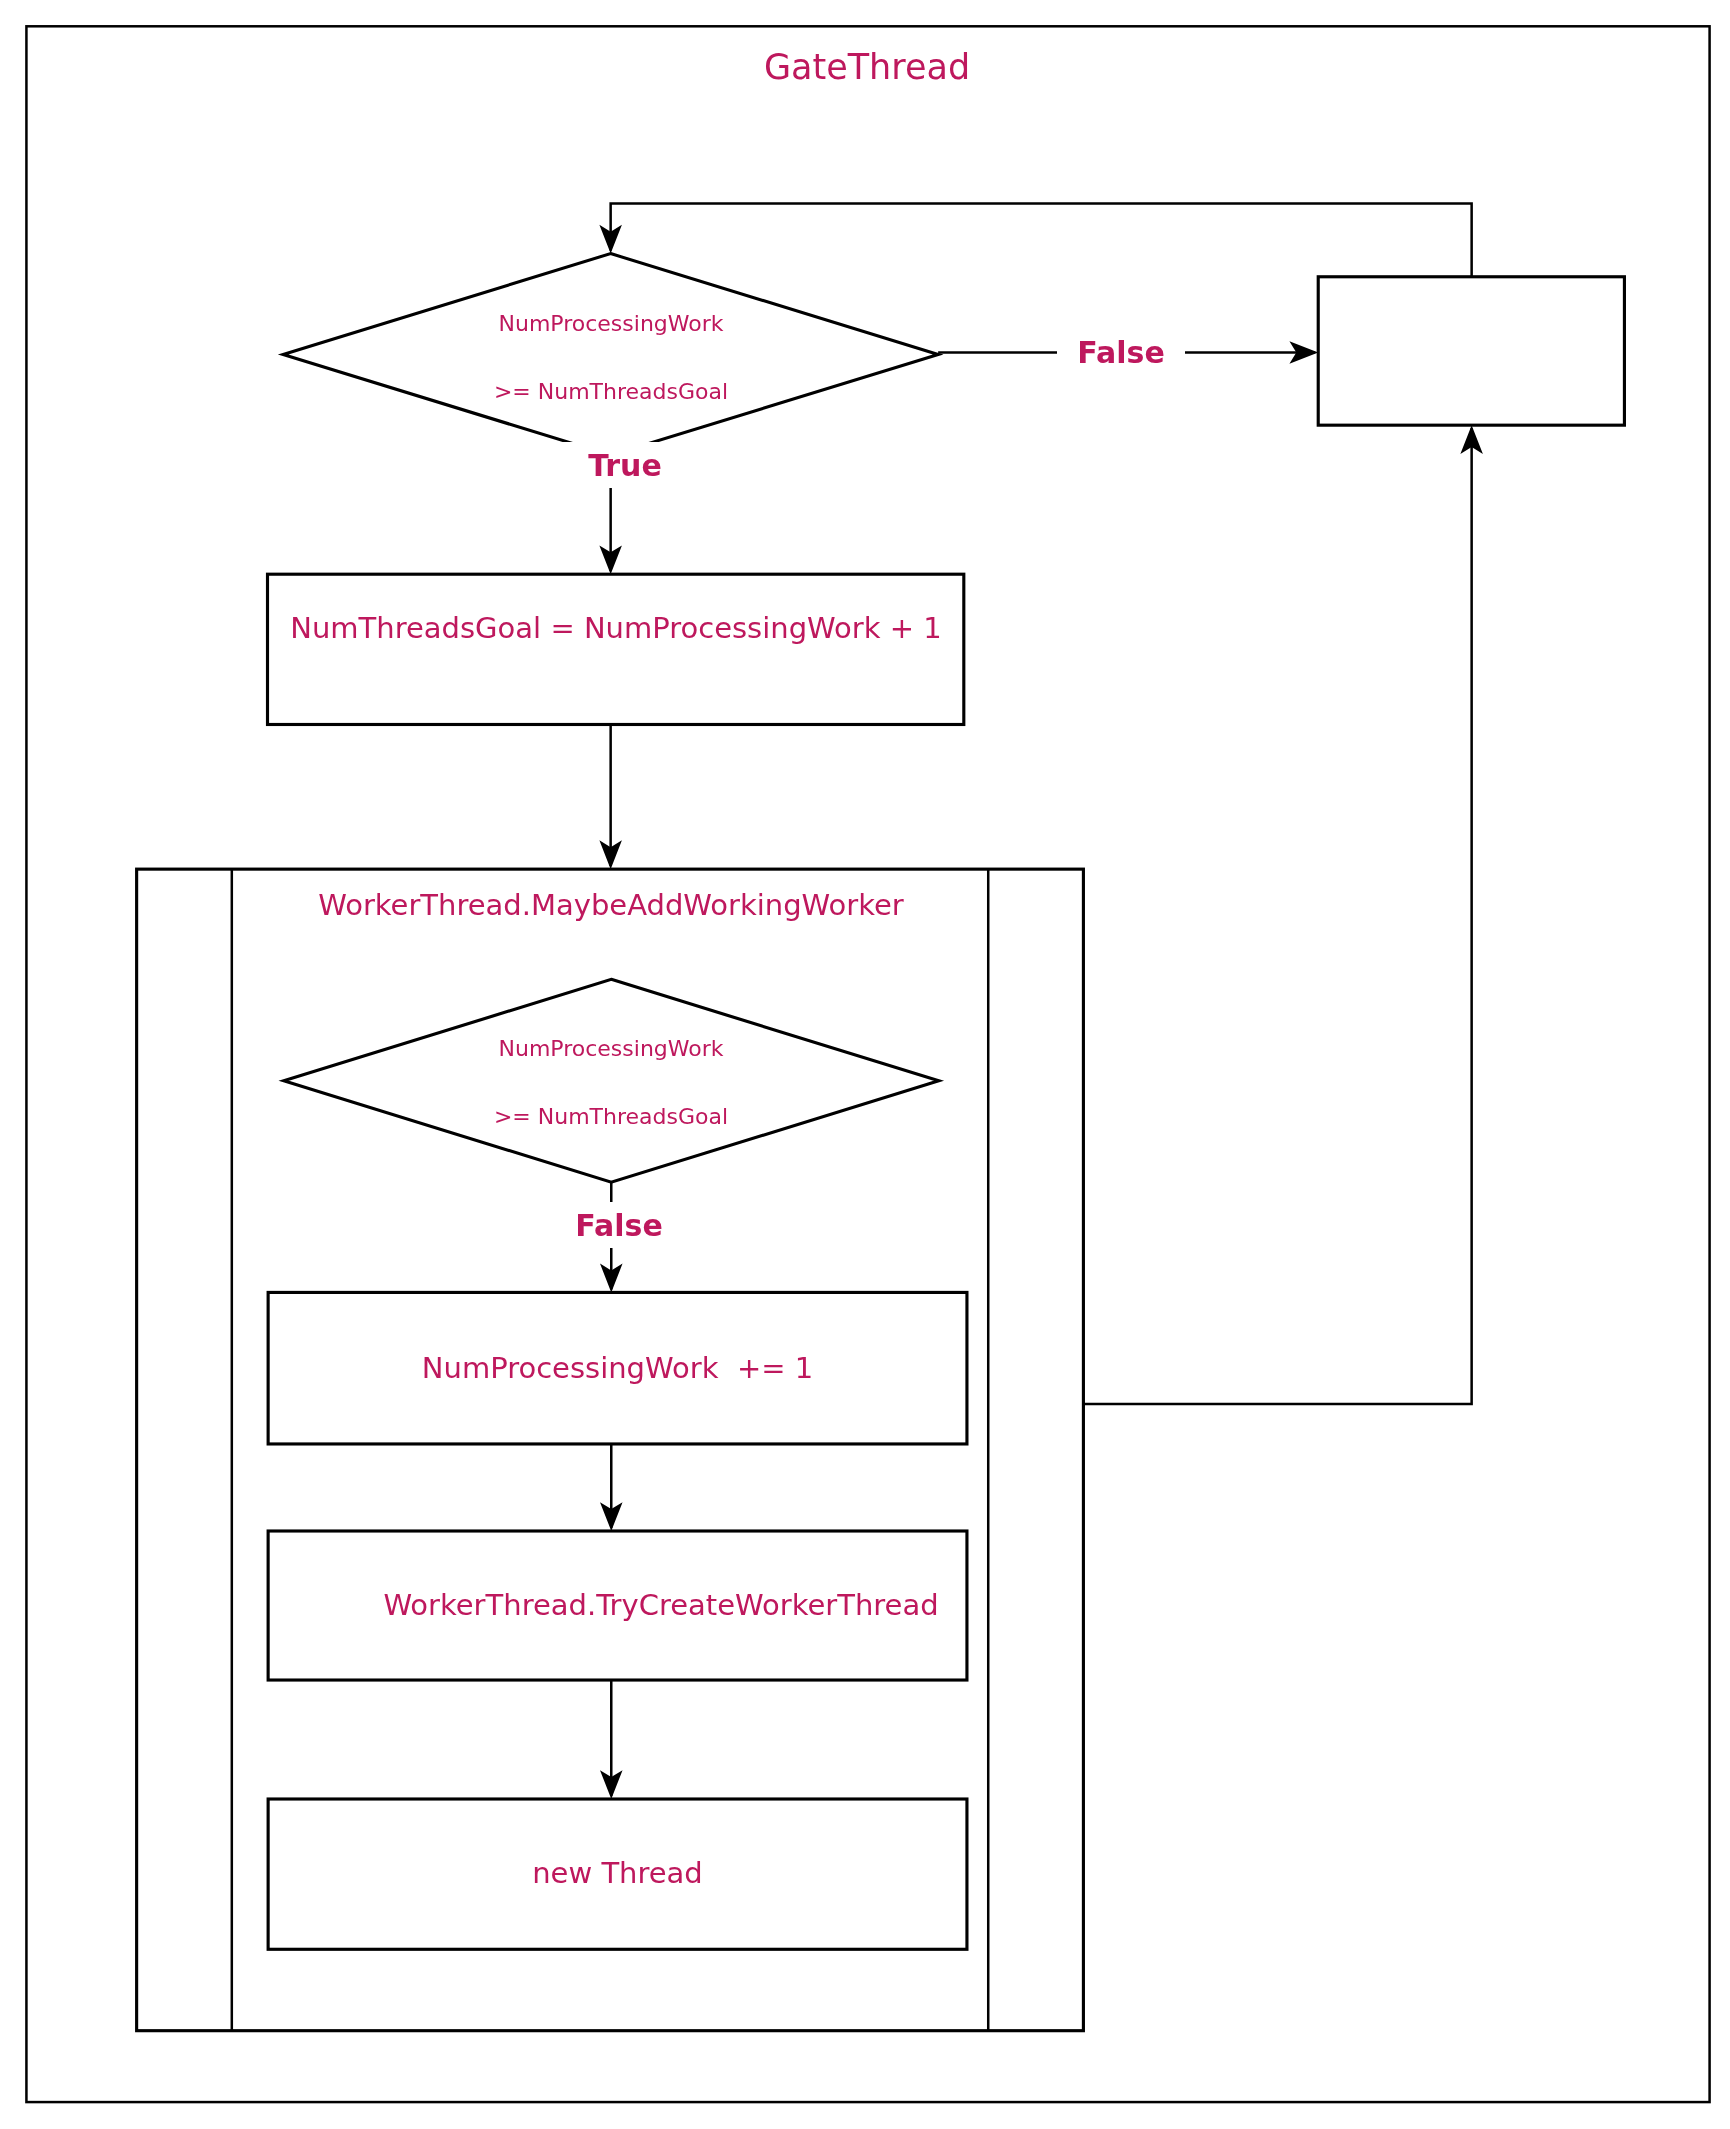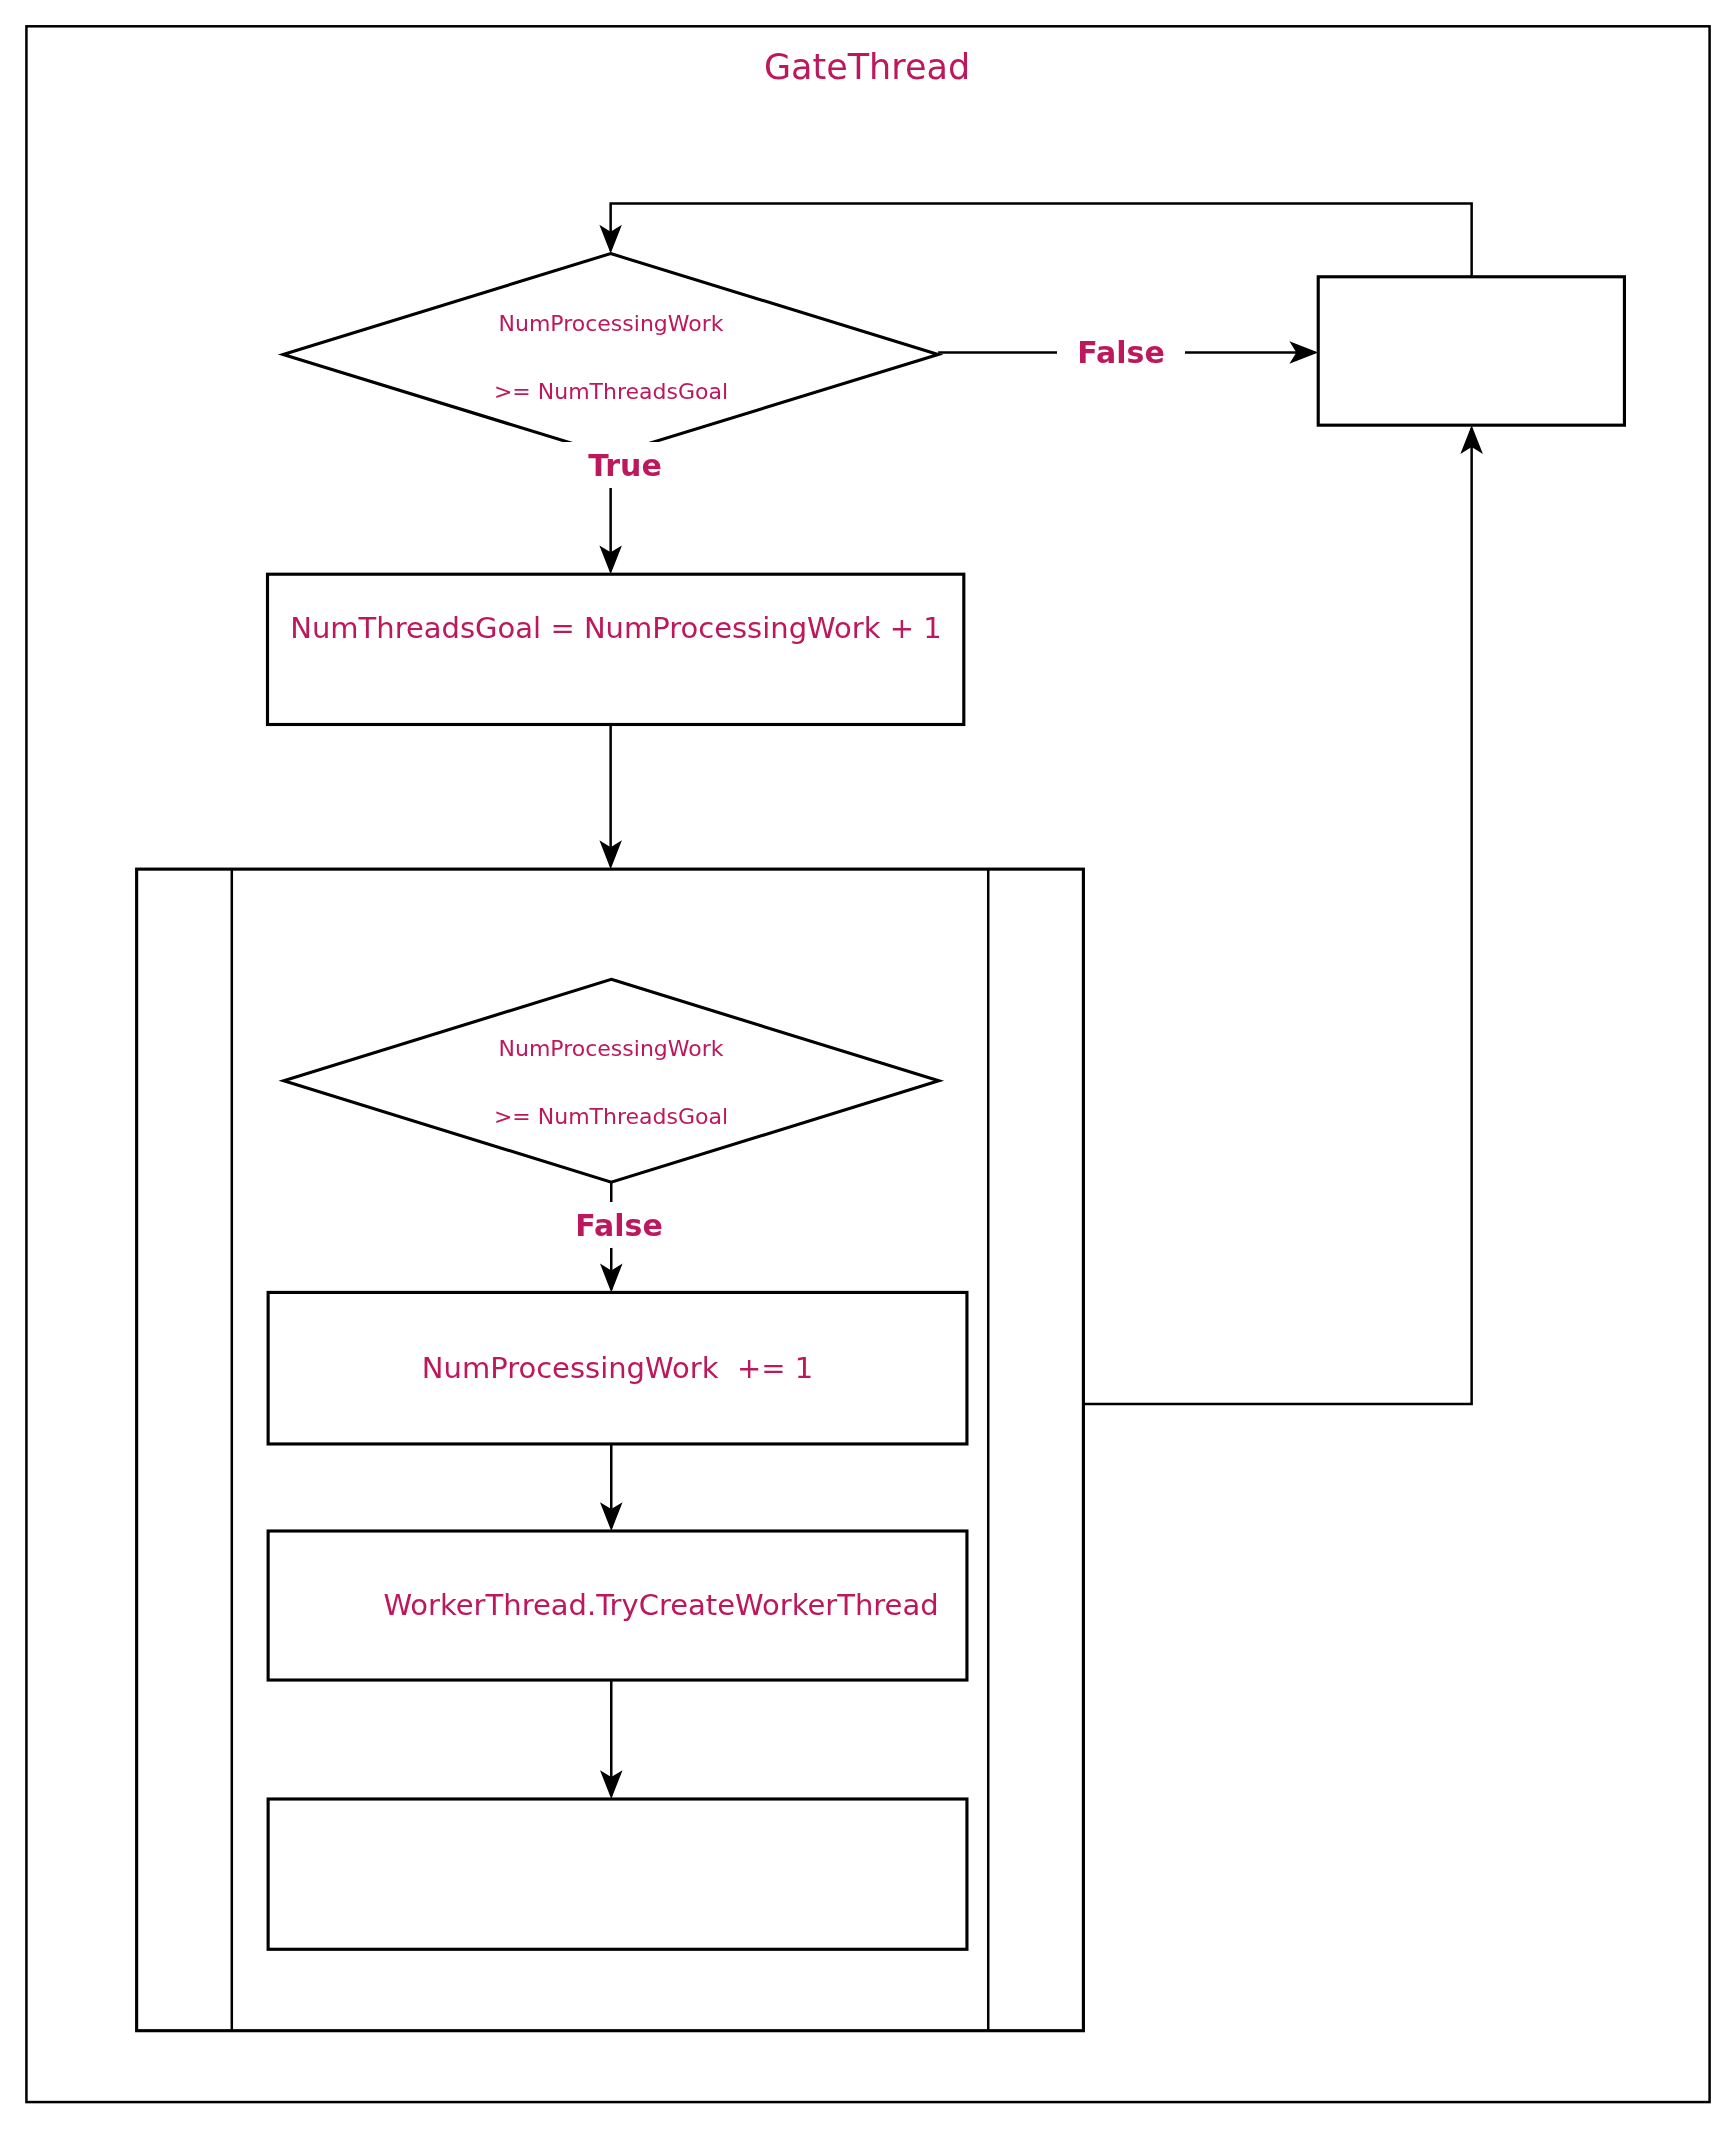--- a/index.html
+++ b/index.html
@@ -87,27 +87,29 @@
     <div>&gt;= NumThreadsGoal</div>
   </div>
 
   <div class="txt edge-label" style="left:1057px; top:329px; width:128px; height:46px;">False</div>
 
 
   <div class="txt edge-label" style="left:561px; top:442px; width:128px; height:46px;">True</div>
 
   <div class="txt" style="left:271px; top:577px; width:690px; height:104px;">NumThreadsGoal = NumProcessingWork + 1</div>
 
+  <div class="txt" style="left:234px; top:879px; width:754px; height:54px;">WorkerThread.MaybeAddWorkingWorker</div>
 
   <div class="txt diamond-txt" style="left:351px; top:1004px; width:520px; height:157px;">
     <div>NumProcessingWork</div>
     <div>&gt;= NumThreadsGoal</div>
   </div>
 
   <div class="txt edge-label" style="left:555px; top:1202px; width:128px; height:46px;">False</div>
 
   <div class="txt" style="left:271px; top:1296px; width:693px; height:145px;">NumProcessingWork  += 1</div>
 
   <div class="txt" style="left:271px; top:1534px; width:780px; height:143px;">WorkerThread.TryCreateWorkerThread</div>
 
+  <div class="txt" style="left:271px; top:1802px; width:693px; height:144px;">new Thread</div>
 
 </div>
 
 
 </body></html>

